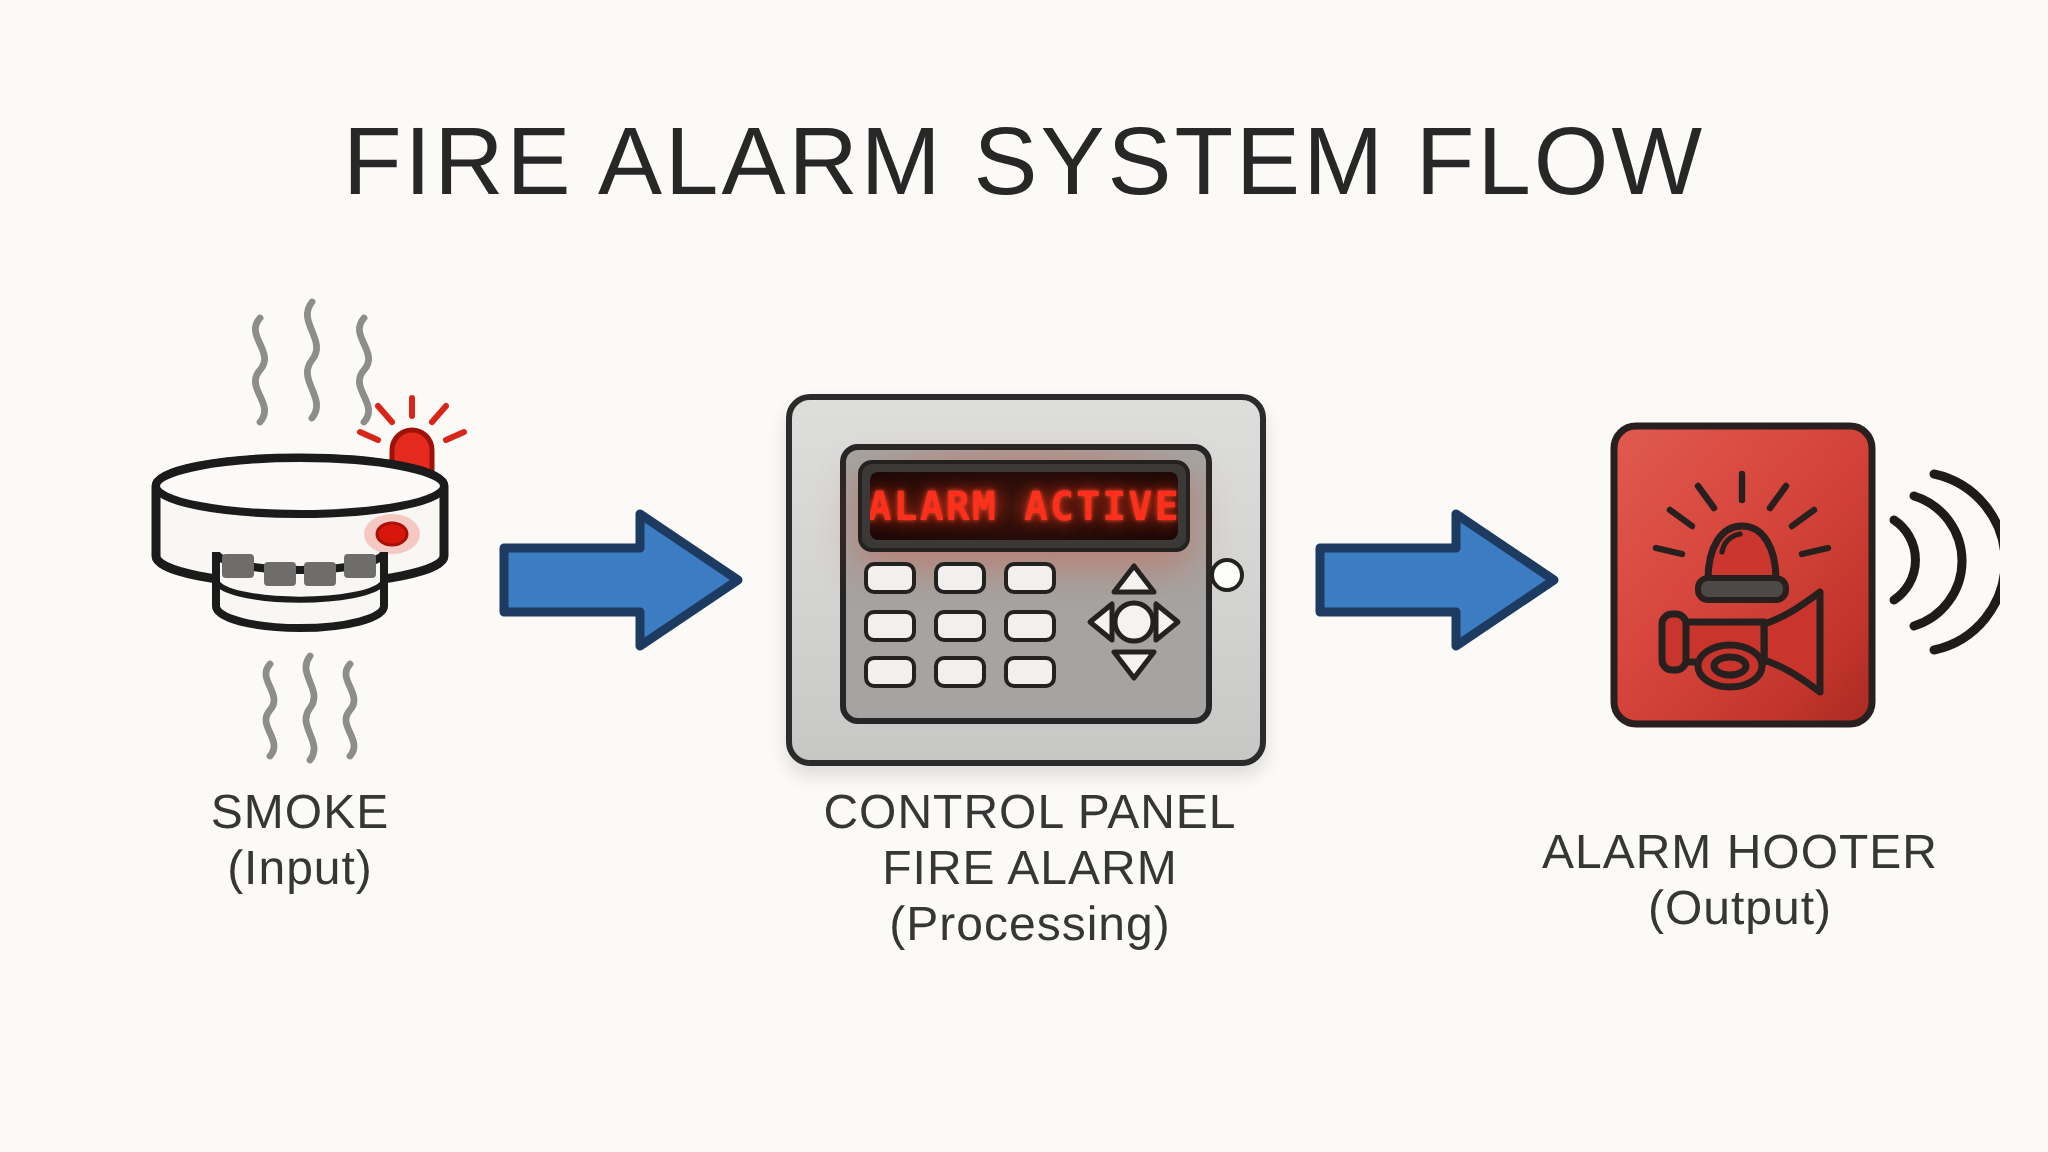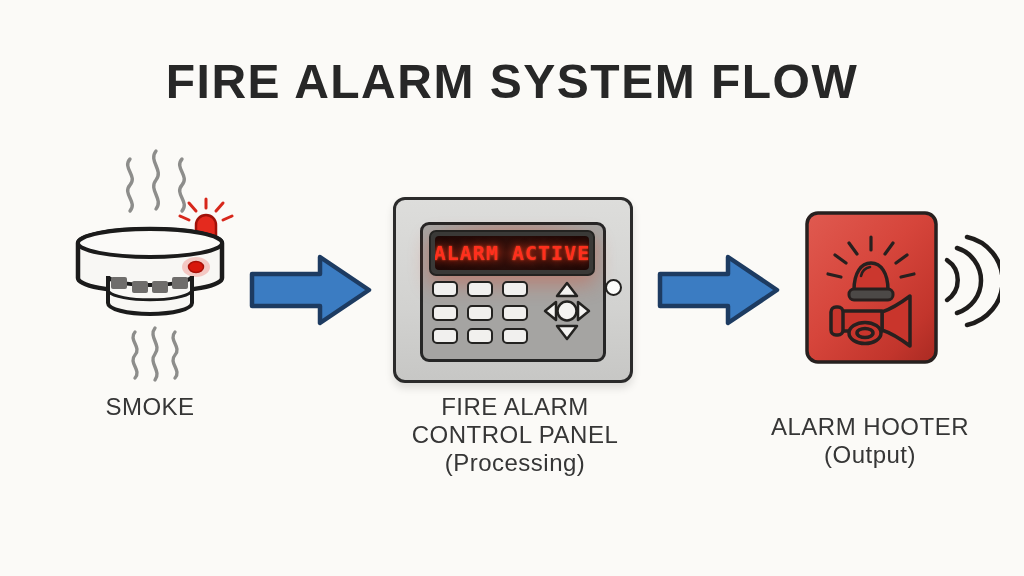--- a/index.html
+++ b/index.html
@@ -8,21 +8,21 @@
     background:#fbfaf7;
     font-family:"Liberation Sans", sans-serif;
     position:relative;
   }
   .stage{position:absolute;inset:0;}
 
   
   .diagram-title{
     position:absolute;top:54px;left:0;width:1024px;
     text-align:center;
-    font-size:48px;font-weight:700;letter-spacing:1.5px;
+    font-size:48px;font-weight:400;letter-spacing:1.5px;
     color:#272727;white-space:nowrap;
   }
 
   
   .node-label{
     position:absolute;text-align:center;
     color:#363636;font-size:24px;line-height:28px;
     letter-spacing:0.5px;font-weight:400;
   }
   .node-label div{white-space:nowrap;}
@@ -214,24 +214,25 @@
 
     <g fill="none" stroke="#1e1c1b" stroke-width="4.5" stroke-linecap="round">
       <path d="M152,60 A24,24 0 0 1 152,100"></path>
       <path d="M162,48 A34,34 0 0 1 162,113"></path>
       <path d="M172,37 A45,45 0 0 1 172,125"></path>
     </g>
   </svg>
 
   <div id="label-smoke" class="node-label">
     <div>SMOKE</div>
+    <div>(Input)</div>
   </div>
   <div id="label-panel" class="node-label">
+    <div>CONTROL PANEL</div>
     <div>FIRE ALARM</div>
-    <div>CONTROL PANEL</div>
     <div>(Processing)</div>
   </div>
   <div id="label-hooter" class="node-label">
     <div>ALARM HOOTER</div>
     <div>(Output)</div>
   </div>
 
 </div>
 
 </body></html>

